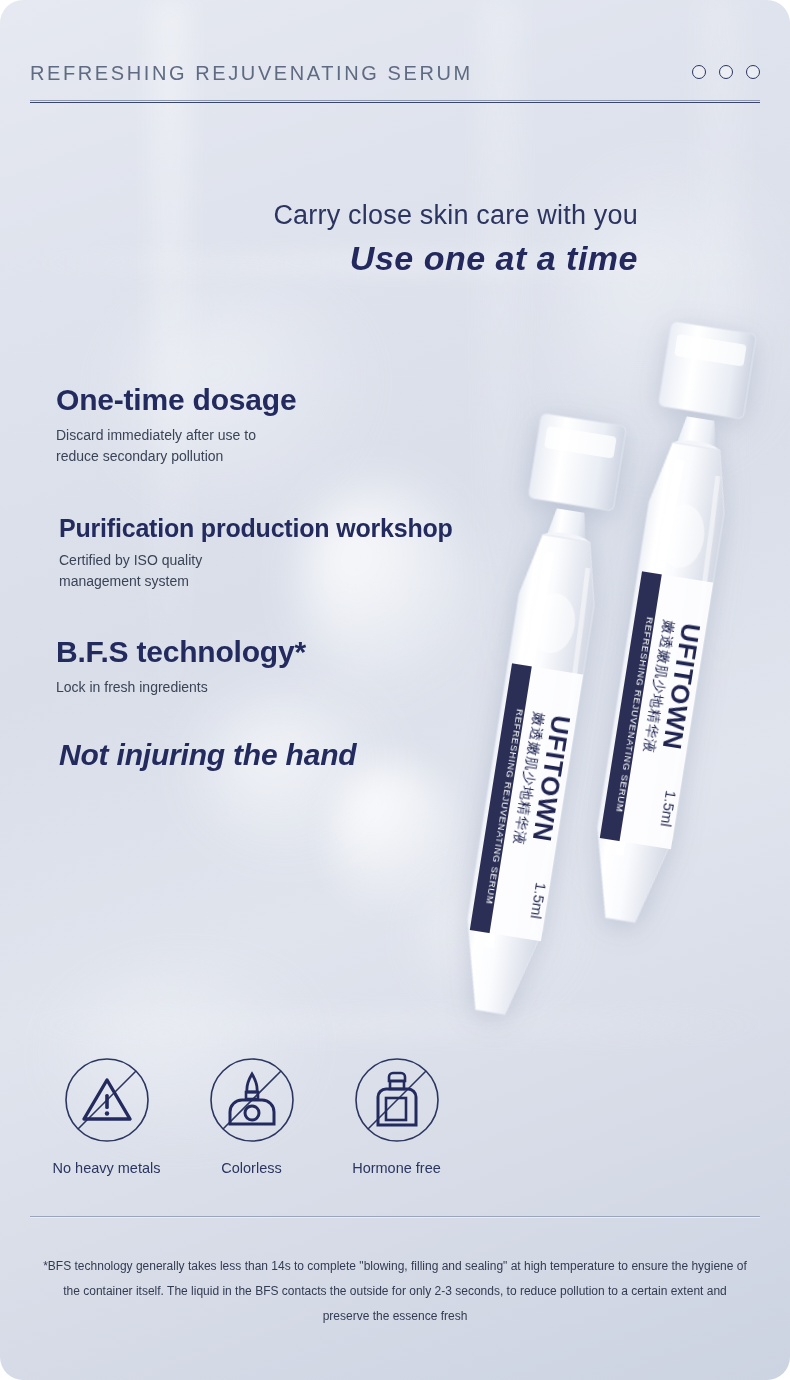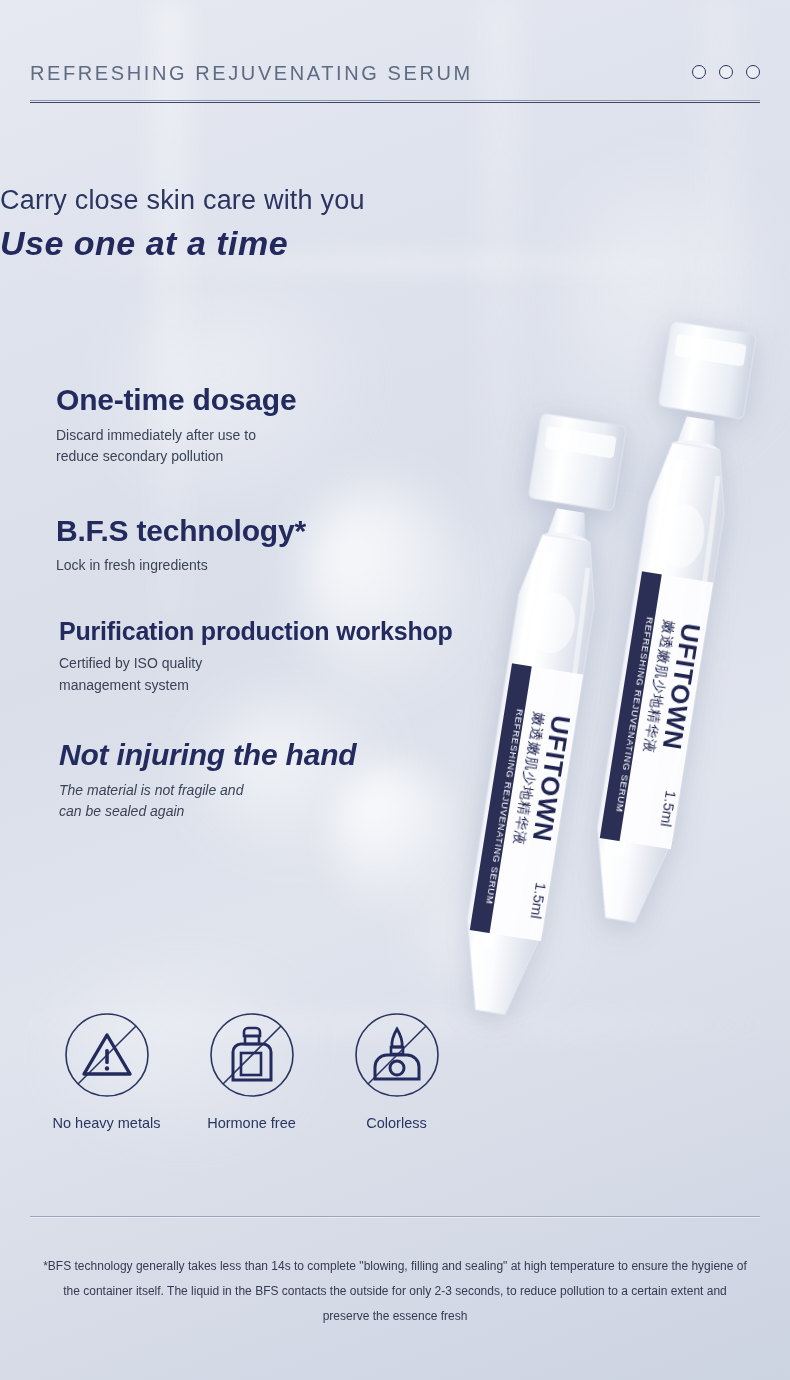--- a/index.html
+++ b/index.html
@@ -6,20 +6,21 @@
   html, body {
     width:790px; height:1380px;
     font-family:"Liberation Sans", sans-serif;
     overflow:hidden;
   }
   #page {
     position:relative;
     width:790px; height:1380px;
     background:
       linear-gradient(160deg, #e6e9f1 0%, #dfe3ed 18%, #d9dee9 42%, #e0e4ed 62%, #d6dbe7 82%, #ccd3e1 100%);
+    border-radius: 23px;
   }
 
   
   .bg-layer { position:absolute; inset:0; overflow:hidden; }
   .blob {
     position:absolute;
     border-radius:50%;
     filter:blur(22px);
     background:radial-gradient(circle at 35% 30%, rgba(255,255,255,.85), rgba(255,255,255,.15) 65%, rgba(255,255,255,0) 80%);
   }
@@ -63,21 +64,21 @@
     border:1.6px solid #2b3560;
     background:rgba(255,255,255,.35);
   }
   .header-rule {
     position:absolute; left:30px; top:38px; width:730px; height:3px;
     border-top:1px solid #8e99b1;
     border-bottom:1px solid #3a456b;
   }
 
   
-  .hero { position:absolute; left:0; top:185px; width:638px; text-align:left; }
+  .hero { position:absolute; left:0; top:200px; width:638px; text-align:right; }
   .hero-sub {
     font-size:27px; font-weight:300; color:#2c3560; letter-spacing:.2px;
   }
   .hero-main {
     margin-top:8px;
     font-size:34px; font-weight:bold; font-style:italic;
     color:#23295c; letter-spacing:.5px;
   }
 
   
@@ -99,21 +100,21 @@
   .feature.f4 { padding-left:3px;font-style:italic; }
 
   
   .product { position:absolute; left:455px; top:318px; width:330px; height:710px; }
   .amp { position:absolute; filter:drop-shadow(0 6px 14px rgba(80,95,130,.22)); }
   .amp-a { left:10px;  top:96px;  transform:rotate(9deg); }
   .amp-b { left:140px; top:4px;   transform:rotate(9deg); }
 
   
   .badges {
-    position:absolute; left:34px; top:1011px; width:580px;
+    position:absolute; left:34px; top:1056px; width:580px;
     display:flex; justify-content:flex-start; gap:0;
   }
   .badge { width:145px; text-align:center; }
   .badge-icon { display:block; margin:0 auto; }
   .badge-label {
     margin-top:16px; font-size:14.5px; color:#2b3560; font-weight:400;
   }
 
   
   .foot-rule {
@@ -241,71 +242,69 @@
       </g>
     </svg>
   </div>
 
   <div class="features">
     <div class="feature f1">
       <div class="feature-title">One-time dosage</div>
       <div class="feature-desc">Discard immediately after use to
 reduce secondary pollution</div>
     </div>
-    <div class="feature f2">
-      <div class="feature-title">B.F.S technology*</div>
-      <div class="feature-desc">Lock in fresh ingredients</div>
-    </div>
     <div class="feature f3">
       <div class="feature-title smaller">Purification production workshop</div>
       <div class="feature-desc">Certified by ISO quality
 management system</div>
     </div>
+    <div class="feature f2">
+      <div class="feature-title">B.F.S technology*</div>
+      <div class="feature-desc">Lock in fresh ingredients</div>
+    </div>
     <div class="feature f4">
       <div class="feature-title">Not injuring the hand</div>
-      <div class="feature-desc">The material is not fragile and
-can be sealed again</div>
     </div>
   </div>
 
   <div class="badges">
 
     <div class="badge">
       <svg class="badge-icon" width="88" height="88" viewBox="0 0 88 88">
         <circle cx="44" cy="44" r="41" fill="none" stroke="#2b3560" stroke-width="1.6"></circle>
         <line x1="15" y1="73" x2="73" y2="15" stroke="#2b3560" stroke-width="1.6"></line>
         <path d="M44 24 L67 63 H21 Z" fill="none" stroke="#232b5e" stroke-width="3.4" stroke-linejoin="round"></path>
         <rect x="42.2" y="38" width="3.6" height="15" rx="1.6" fill="#232b5e"></rect>
         <circle cx="44" cy="57.5" r="2.2" fill="#232b5e"></circle>
       </svg>
       <div class="badge-label">No heavy metals</div>
     </div>
 
+
+    <div class="badge">
+      <svg class="badge-icon" width="88" height="88" viewBox="0 0 88 88">
+        <circle cx="44" cy="44" r="41" fill="none" stroke="#2b3560" stroke-width="1.6"></circle>
+        <line x1="15" y1="73" x2="73" y2="15" stroke="#2b3560" stroke-width="1.6"></line>
+        <path d="M44 18 q6 10 5 18 h-10 q-1 -8 5 -18 z" fill="none" stroke="#232b5e" stroke-width="2.8"></path>
+        <rect x="38" y="36" width="12" height="7" fill="none" stroke="#232b5e" stroke-width="2.6"></rect>
+        <path d="M34 44 h20 a12 12 0 0 1 12 12 v12 h-44 v-12 a12 12 0 0 1 12 -12 z" fill="none" stroke="#232b5e" stroke-width="3"></path>
+        <circle cx="44" cy="57" r="7" fill="none" stroke="#232b5e" stroke-width="3"></circle>
+      </svg>
+      <div class="badge-label">Colorless</div>
+    </div>
 
     <div class="badge">
       <svg class="badge-icon" width="88" height="88" viewBox="0 0 88 88">
         <circle cx="44" cy="44" r="41" fill="none" stroke="#2b3560" stroke-width="1.6"></circle>
         <line x1="15" y1="73" x2="73" y2="15" stroke="#2b3560" stroke-width="1.6"></line>
         <path d="M40 17 h8 a4 4 0 0 1 4 4 v4 h-16 v-4 a4 4 0 0 1 4 -4 z" fill="none" stroke="#232b5e" stroke-width="2.6"></path>
         <rect x="37" y="25" width="14" height="8" fill="none" stroke="#232b5e" stroke-width="2.6"></rect>
         <path d="M33 33 h22 a8 8 0 0 1 8 8 v28 h-38 v-28 a8 8 0 0 1 8 -8 z" fill="none" stroke="#232b5e" stroke-width="3"></path>
         <rect x="33" y="42" width="20" height="22" fill="none" stroke="#232b5e" stroke-width="2.6"></rect>
       </svg>
       <div class="badge-label">Hormone free</div>
     </div>
-
-    <div class="badge">
-      <svg class="badge-icon" width="88" height="88" viewBox="0 0 88 88">
-        <circle cx="44" cy="44" r="41" fill="none" stroke="#2b3560" stroke-width="1.6"></circle>
-        <line x1="15" y1="73" x2="73" y2="15" stroke="#2b3560" stroke-width="1.6"></line>
-        <path d="M44 18 q6 10 5 18 h-10 q-1 -8 5 -18 z" fill="none" stroke="#232b5e" stroke-width="2.8"></path>
-        <rect x="38" y="36" width="12" height="7" fill="none" stroke="#232b5e" stroke-width="2.6"></rect>
-        <path d="M34 44 h20 a12 12 0 0 1 12 12 v12 h-44 v-12 a12 12 0 0 1 12 -12 z" fill="none" stroke="#232b5e" stroke-width="3"></path>
-        <circle cx="44" cy="57" r="7" fill="none" stroke="#232b5e" stroke-width="3"></circle>
-      </svg>
-      <div class="badge-label">Colorless</div>
-    </div>
   </div>
 
   <div class="foot-rule"></div>
   <div class="footnote">*BFS technology generally takes less than 14s to complete "blowing, filling and sealing" at high temperature to ensure the hygiene of the container itself. The liquid in the BFS contacts the outside for only 2-3 seconds, to reduce pollution to a certain extent and preserve the essence fresh</div>
 
 </div>
 
 </body></html>

